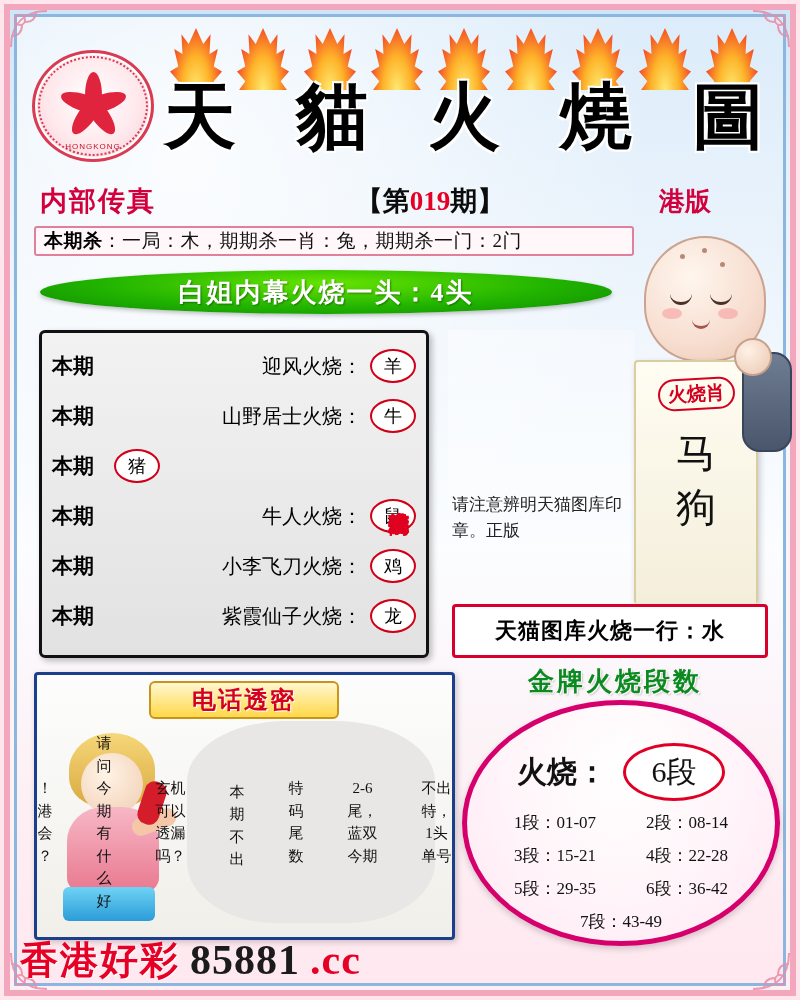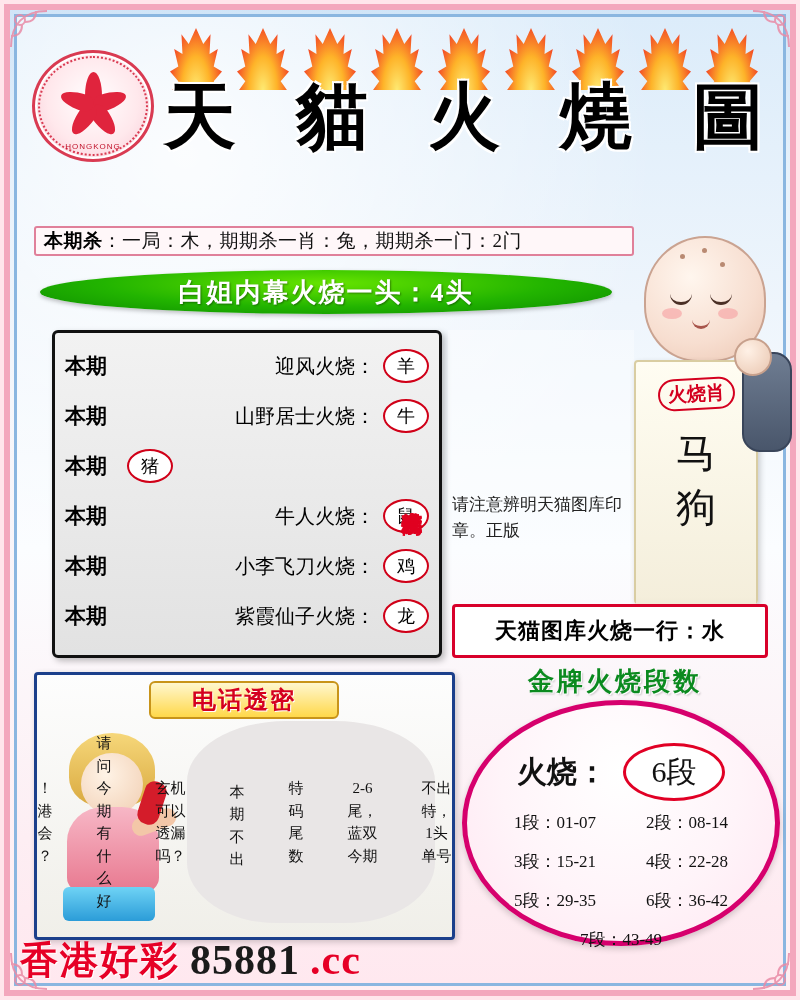--- a/index.html
+++ b/index.html
@@ -121,21 +121,21 @@
     display:flex;align-items:center;justify-content:center;
     box-shadow:0 2px 4px rgba(0,0,0,.25);
   }
   .green-oval span{
     color:#ffffff;font-size:26px;font-weight:bold;letter-spacing:2px;
     text-shadow:1px 1px 2px rgba(0,0,0,.4);
   }
 
   
   .list-panel{
-    position:absolute;left:52px;top:330px;width:390px;height:328px;
+    position:absolute;left:39px;top:330px;width:390px;height:328px;
     background:linear-gradient(180deg,#f2f2f2,#e2e2e2);
     border:3px solid #111;border-radius:6px;
     box-shadow:3px 3px 6px rgba(0,0,0,.25);
     padding:8px 10px;box-sizing:border-box;
   }
   .list-row{
     display:flex;align-items:center;height:50px;
   }
   .list-row .tag{
     width:60px;font-size:21px;font-weight:bold;color:#000;
@@ -296,21 +296,21 @@
     font-size:30px;font-weight:bold;color:#111;
     display:flex;align-items:center;justify-content:center;gap:16px;
   }
   .medal .numcircle{
     display:inline-flex;align-items:center;justify-content:center;
     width:96px;height:52px;border:3px solid #e10025;border-radius:50%;
     background:#fff;color:#111;font-size:30px;font-weight:normal;
   }
   .seg-grid{
     position:absolute;left:22px;right:22px;top:106px;
-    display:grid;grid-template-columns:1fr 1fr;row-gap:16px;
+    display:grid;grid-template-columns:1fr 1fr;row-gap:10px;
     font-size:17px;color:#111;text-align:center;font-family:Liberation Serif, serif;
   }
   .seg-grid .full{grid-column:1 / span 2;}
 
   
   .wm{
     position:absolute;left:20px;bottom:12px;width:760px;height:56px;
     display:flex;align-items:center;gap:10px;
   }
   .wm .cn{
@@ -398,20 +398,27 @@
 
     <div class="title-row">
       <span class="title-char">天</span>
       <span class="title-char">貓</span>
       <span class="title-char">火</span>
       <span class="title-char">燒</span>
       <span class="title-char">圖</span>
     </div>
   </div>
 
+  <div class="subrow">
+    <div class="sub-left">内部传真</div>
+    <div class="sub-mid">
+      <span>【第</span><span class="period">019</span><span>期】</span>
+    </div>
+    <div class="sub-right">港版</div>
+  </div>
 
   <div class="killbar">
     <span class="lbl">本期杀</span>
     <span>：一局：木，期期杀一肖：兔，期期杀一门：2门</span>
   </div>
 
   <div class="green-oval">
     <span>白姐内幕火烧一头：4头</span>
   </div>
 

